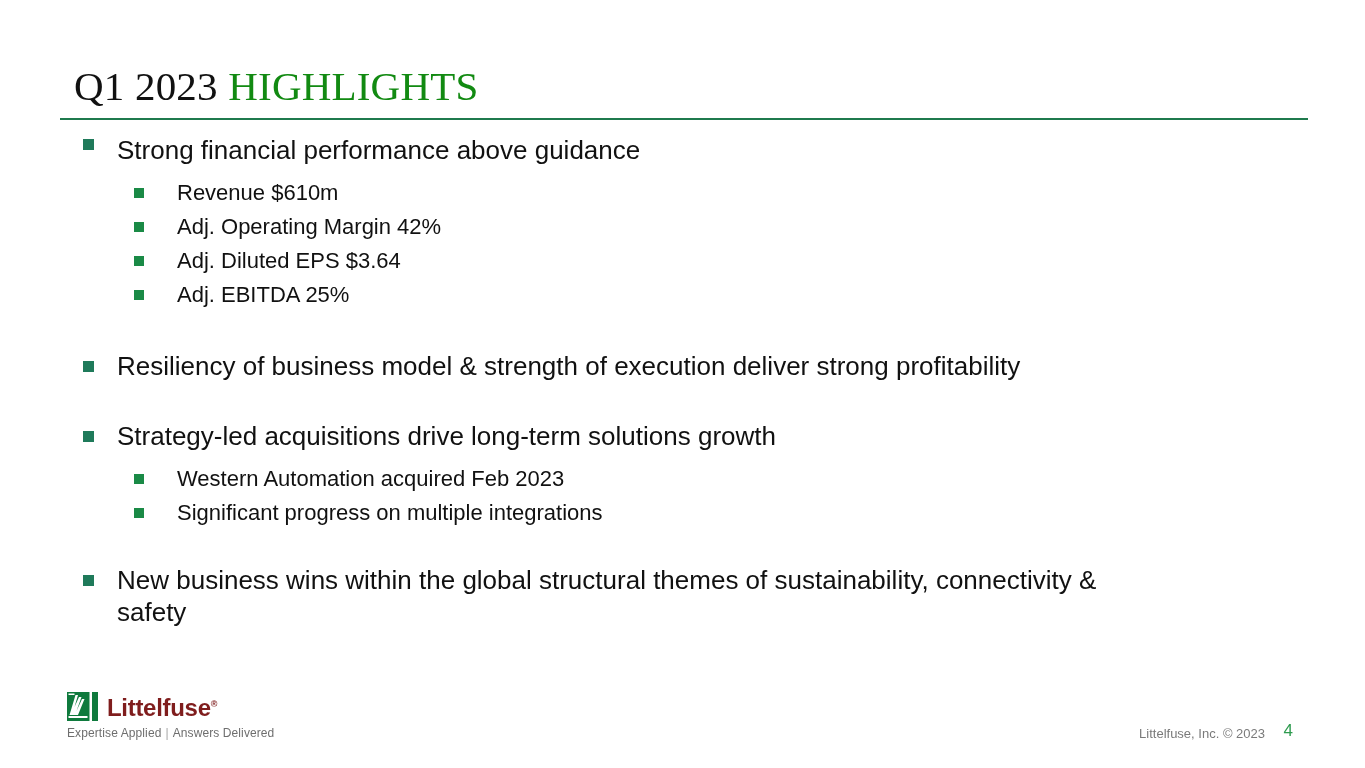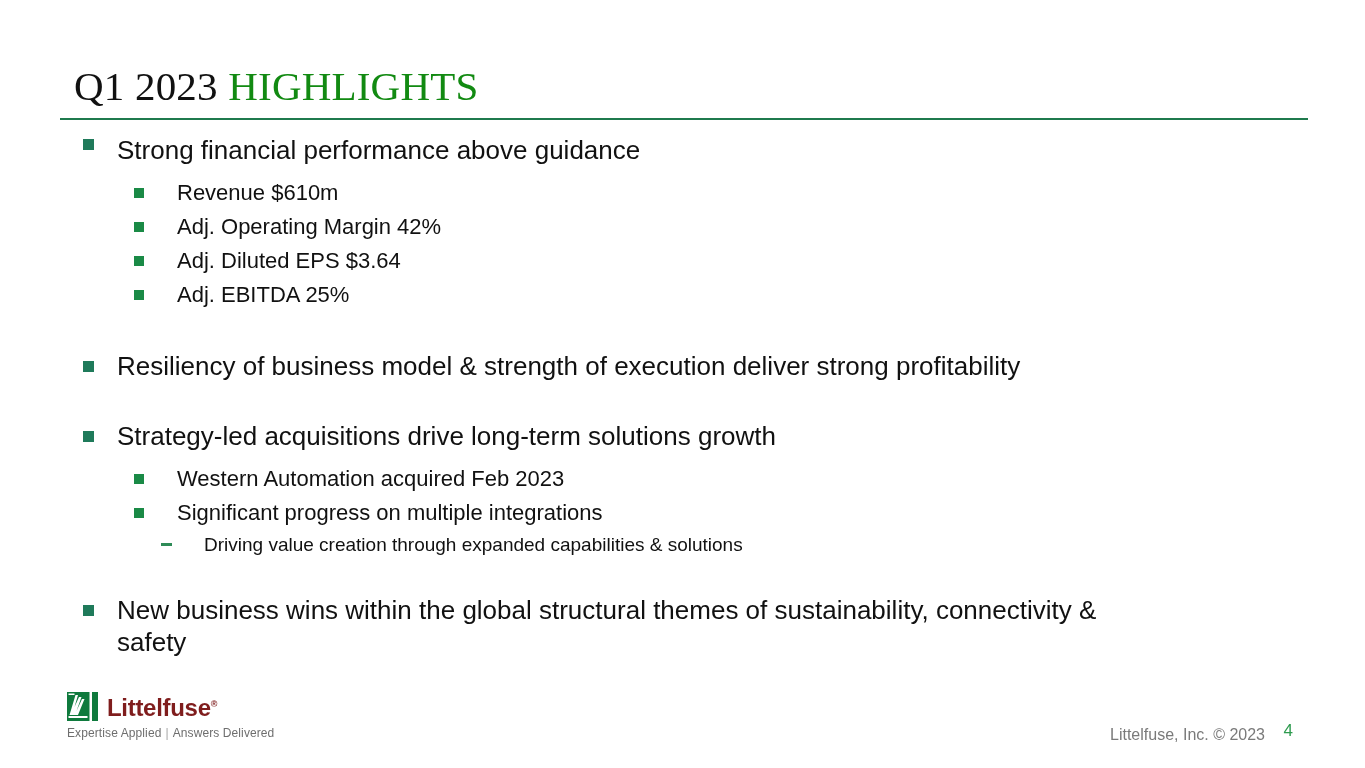--- a/index.html
+++ b/index.html
@@ -160,21 +160,21 @@
   }
   .tag-sep {
     color: #a8a8a8;
     padding: 0 4px;
   }
 
   .copyright {
     position: absolute;
     right: 100px;
     top: 726px;
-    font-size: 16px;
+    font-size: 13px;
     color: #7a7a7a;
     white-space: nowrap;
   }
   .page-number {
     position: absolute;
     right: 72px;
     top: 721px;
     font-size: 17px;
     color: #2e9b4f;
   }
@@ -237,24 +237,20 @@
     <div class="bullet lvl2">
       <span class="marker"></span>
       <span>Western Automation acquired Feb 2023</span>
     </div>
 
     <div class="bullet lvl2">
       <span class="marker"></span>
       <span>Significant progress on multiple integrations</span>
     </div>
 
-    <div class="bullet lvl3">
-      <span class="marker"></span>
-      <span>Driving value creation through expanded capabilities &amp; solutions</span>
-    </div>
 
     <div class="spacer-md"></div>
 
     <div class="bullet lvl1 wrap-text" style="padding-right:230px;">
       <span class="marker"></span>
       <span>New business wins within the global structural themes of sustainability, connectivity &amp; safety</span>
     </div>
 
   </div>
 

